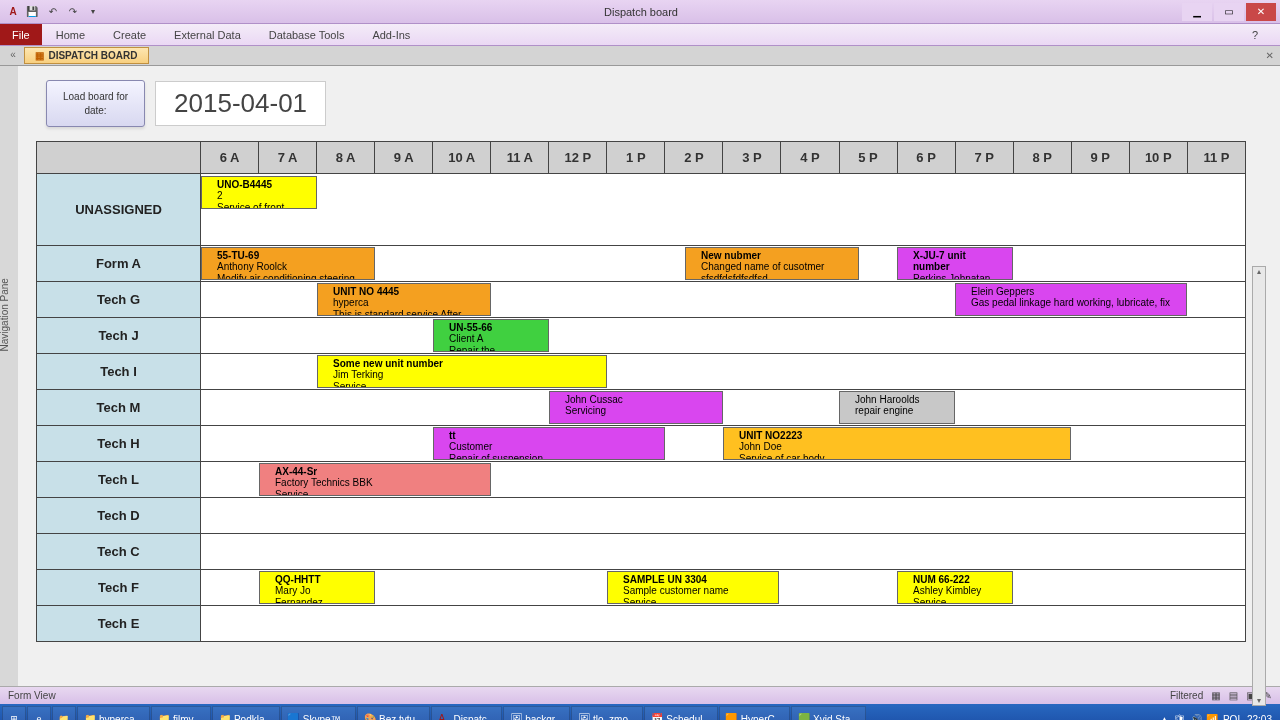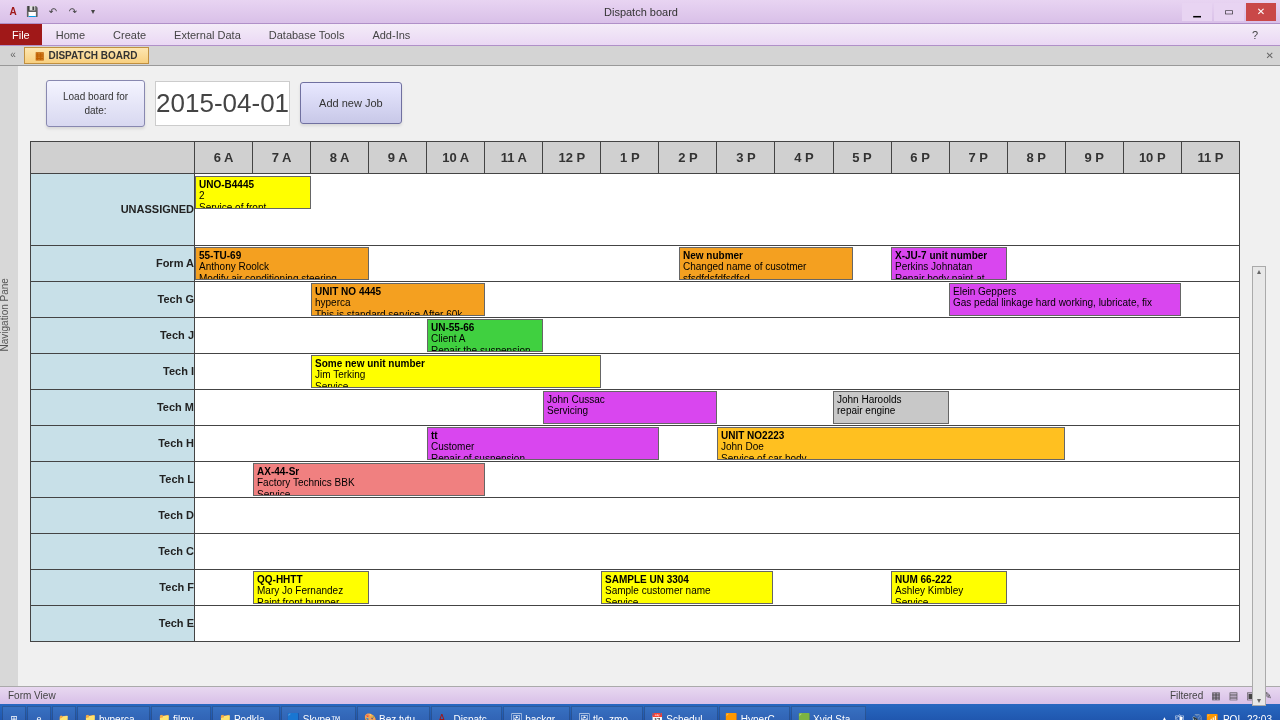--- a/index.html
+++ b/index.html
@@ -18,31 +18,31 @@
 .rtab{padding:4px 14px;color:#444;font-size:11px}
 .rtab.help{margin-left:auto;margin-right:8px}
 .tabrow{height:20px;background:#d4d4d4;display:flex;align-items:center;padding-left:24px;border-bottom:1px solid #999}
 .doctab{background:linear-gradient(#fde6b0,#f8d080);border:1px solid #c09040;padding:2px 10px;font-weight:bold;color:#333;font-size:10px;display:flex;align-items:center;gap:4px}
 .doctab-close{margin-left:auto;padding-right:6px;color:#666}
 .collapse-btn{width:14px;text-align:center;color:#666;position:absolute;left:6px;top:49px}
 .form-area{background:#f0f0f0;height:620px;position:relative;border-left:18px solid #d8d8d8}
 .navpane-label{position:absolute;left:-14px;top:280px;transform:rotate(-90deg);transform-origin:left;color:#555;font-size:10px;white-space:nowrap}
 .toolbar{display:flex;align-items:center;gap:10px;padding:14px 28px}
 .load-btn{background:linear-gradient(#f4f4ff,#d8d8f0);border:1px solid #8888b0;border-radius:3px;padding:8px 16px;color:#333;text-align:center;box-shadow:0 2px 3px rgba(0,0,0,.1);font-size:11px;line-height:1.3}
-.date-box{background:#fff;border:1px solid #ccc;padding:6px 0;font-size:26px;color:#444;font-weight:500}
+.date-box{background:#fff;border:1px solid #ccc;padding:6px 18px;font-size:26px;color:#444;font-weight:500}
 .add-btn{background:linear-gradient(#e8e8ff,#c8c8e8);border:1px solid #7070a0;border-radius:3px;padding:14px 18px;color:#333;font-size:11px;box-shadow:0 2px 3px rgba(0,0,0,.1)}
-.grid-wrap{margin:0 12px;position:relative}
+.grid-wrap{margin:0 18px;position:relative}
 .grid{border-collapse:collapse;width:1210px;table-layout:fixed}
 .grid th,.grid td{border:1px solid #444;position:relative}
 .time-head th{background:#d0d0d0;height:32px;font-size:13px;font-weight:bold;color:#333}
-.row-head{background:#c8e0e8;width:164px;height:36px;text-align:right;font-weight:bold;font-size:11px;color:#222}
+.row-head{background:#c8e0e8;width:164px;height:36px;text-align:center;font-weight:bold;font-size:13px;color:#222}
 .row-head.unassigned{height:72px}
 .time-cell{background:#fff;width:58px}
 .corner{background:#f0f0f0;width:164px}
-.job{position:absolute;top:1px;bottom:1px;border:1px solid #666;padding:2px 3px;font-size:8px;line-height:1.15;overflow:hidden;color:#000}
+.job{position:absolute;top:1px;bottom:1px;border:1px solid #666;padding:2px 15px;font-size:8px;line-height:1.15;overflow:hidden;color:#000}
 .job .l1{font-weight:bold}
 .yellow{background:#ffff00}
 .orange{background:#f4a020}
 .green{background:#40d040}
 .pale{background:#d946ef}
 .grey{background:#c8c8c8}
 .amber{background:#ffc020}
 .coral{background:#f08080}
 .scroll-v{position:absolute;right:14px;top:200px;width:14px;height:440px;background:#e8e8e8;border:1px solid #aaa}
 .scroll-v::before{content:"▴";position:absolute;top:0;left:0;right:0;text-align:center;font-size:8px;color:#666}
@@ -96,21 +96,20 @@
 
 <div class="form-area">
   <div class="navpane-label">Navigation Pane</div>
 
   <div class="toolbar">
     <button class="load-btn">
       <span>Load board for</span><br>
       <span>date:</span>
     </button>
     <div class="date-box">2015-04-01</div>
-    <button class="add-btn">Add new Job</button>
   </div>
 
   <div class="grid-wrap">
     <span class="cursor">↖</span>
     <table class="grid">
       <tbody>
           <tr class="time-head">
         <th class="corner"></th>
         <th>6 A</th>
         <th>7 A</th>

